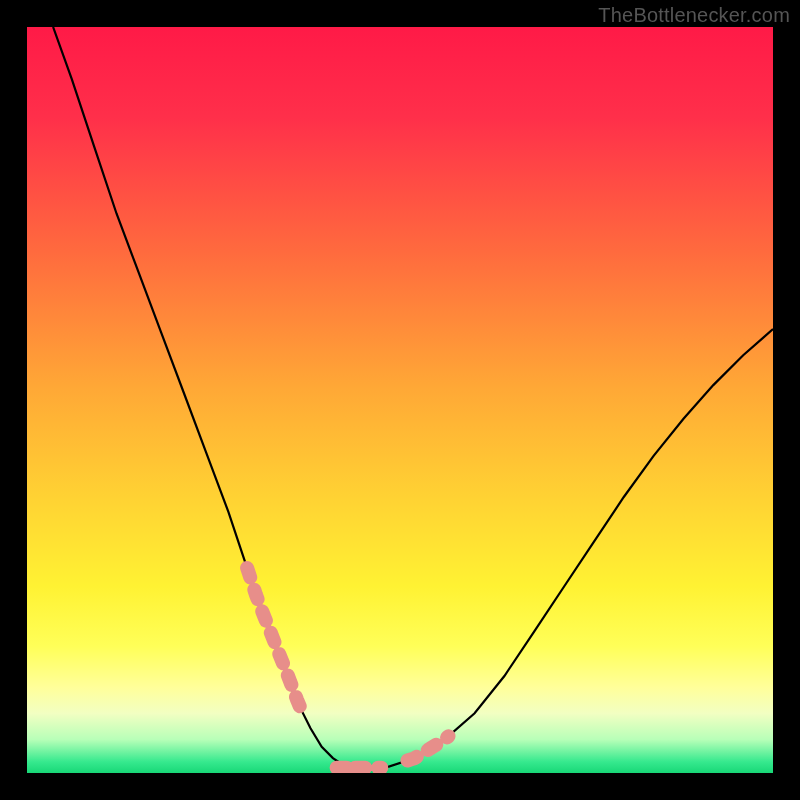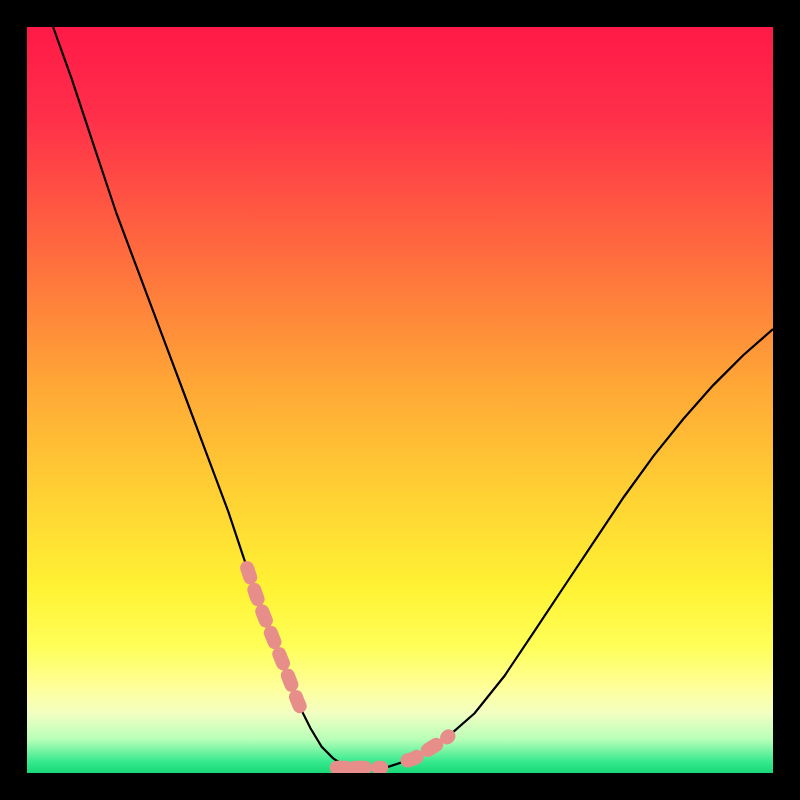--- a/index.html
+++ b/index.html
@@ -71,13 +71,14 @@
       <path id="main-curve" fill="none" d="M26.1 0.0 L44.8 52.2 L67.1 119.4 L89.5 186.5 L111.9 246.2 L134.3 305.9 L156.7 365.5 L179.0 425.2 L201.4 484.9 L216.3 529.7 L231.3 574.4 L246.2 611.7 L261.1 649.0 L272.3 678.9 L283.5 701.2 L294.7 719.9 L305.9 731.1 L317.1 738.5 L328.2 740.8 L358.1 740.8 L387.9 731.1 L417.8 712.4 L447.6 686.3 L477.4 649.0 L507.3 604.3 L537.1 559.5 L567.0 514.7 L596.8 470.0 L626.6 428.9 L656.5 391.7 L686.3 358.1 L716.2 328.2 L746.0 302.1 " stroke="#000000" stroke-width="2.2"></path>
       <g id="dash-group">
           <path d="M220.1 540.9 L224.6 554.5 L229.1 568.1 L233.7 580.5 L238.2 591.8 L242.8 603.2 L247.3 614.5 L251.8 625.9 L256.4 637.2 L260.9 648.6 L265.5 660.6 L270.0 672.7 L274.5 683.3 " fill="none" stroke="#e78e8a" stroke-width="14" stroke-linecap="round" stroke-dasharray="10 13"></path>
           <path d="M309.6 740.8 L311.1 740.8 L312.7 740.8 L314.3 740.8 L315.8 740.8 L317.4 740.8 L318.9 740.8 L320.5 740.8 L322.0 740.8 L323.6 740.8 L325.1 740.8 L326.7 740.8 L328.2 740.8 " fill="none" stroke="#e78e8a" stroke-width="14" stroke-linecap="round" stroke-dasharray="10 13"></path>
           <path d="M328.2 740.8 L330.4 740.8 L332.6 740.8 L334.8 740.8 L336.9 740.8 L339.1 740.8 L341.3 740.8 L343.5 740.8 L345.6 740.8 L347.8 740.8 L350.0 740.8 L352.2 740.8 L354.3 740.8 " fill="none" stroke="#e78e8a" stroke-width="14" stroke-linecap="round" stroke-dasharray="10 13"></path>
           <path d="M380.5 733.5 L383.9 732.4 L387.3 731.3 L390.7 729.3 L394.1 727.2 L397.6 725.1 L401.0 722.9 L404.4 720.8 L407.8 718.6 L411.2 716.5 L414.7 714.4 L418.1 712.2 L421.5 709.2 " fill="none" stroke="#e78e8a" stroke-width="14" stroke-linecap="round" stroke-dasharray="10 13"></path>
         </g>
     </svg>
   </div>
 
+  <div class="watermark">TheBottlenecker.com</div>
 </div>
 
 </body></html>

